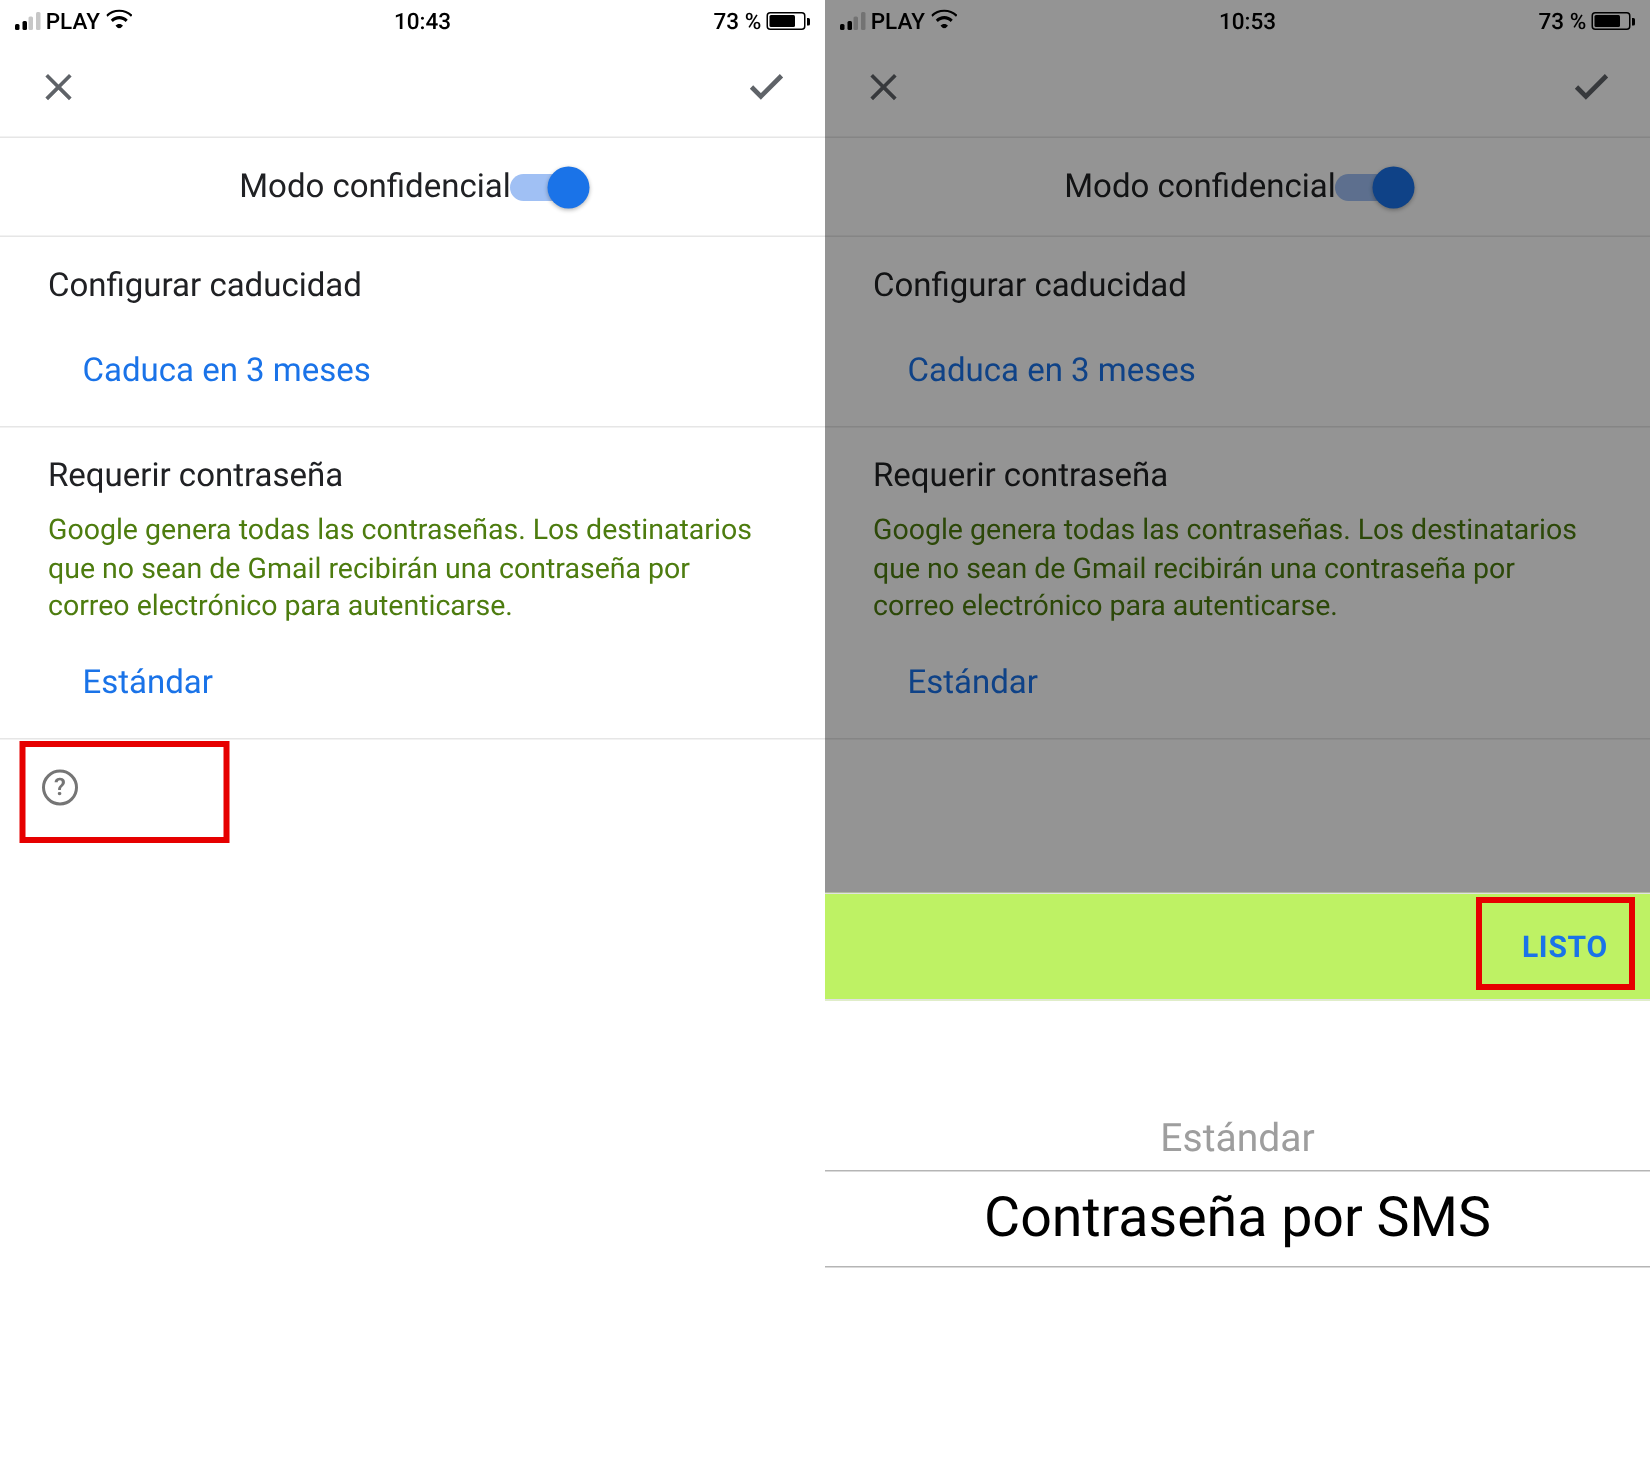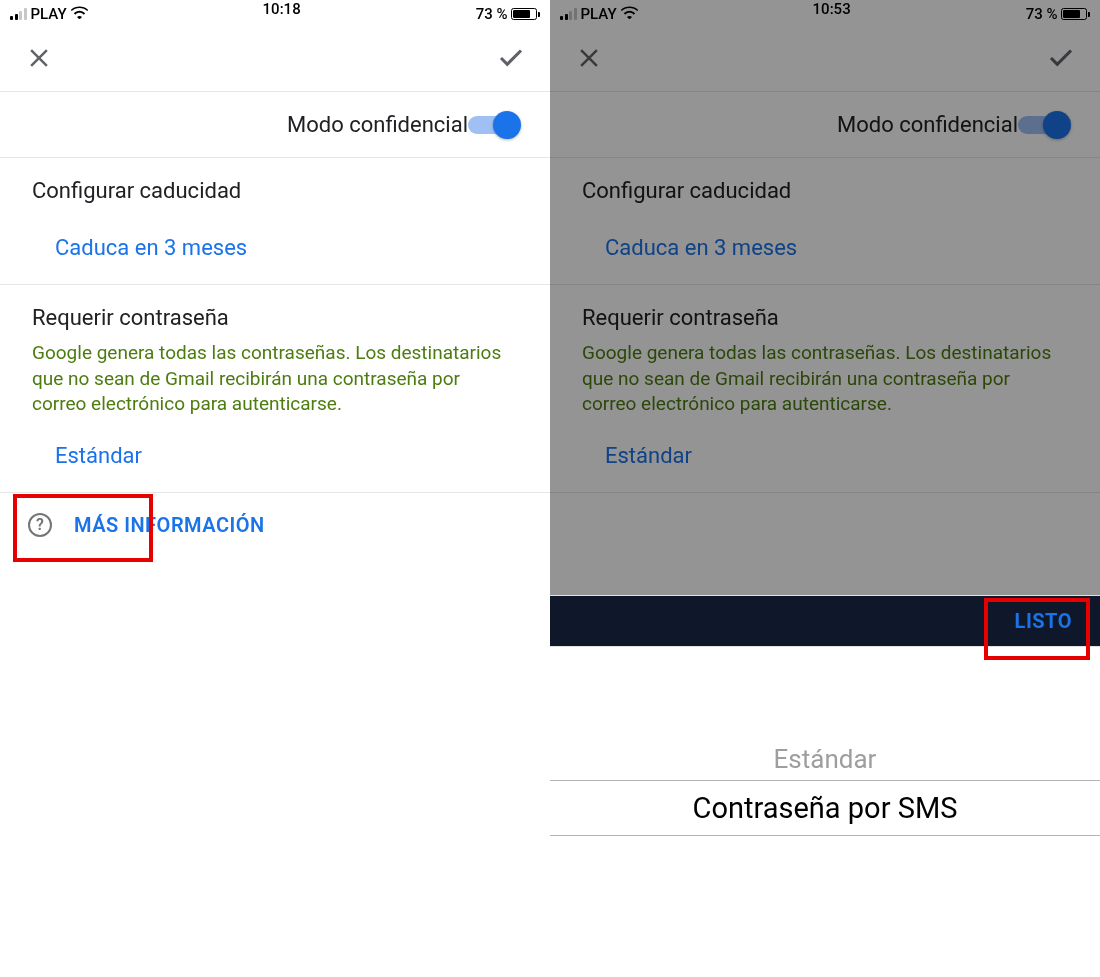--- a/index.html
+++ b/index.html
@@ -25,22 +25,23 @@
       height: 595px;
       background: rgba(0,0,0,0.42);
       z-index: 10;
       pointer-events: none;
     }
 
     
     .status-bar {
       height: 28px;
       display: flex;
+      align-items: center;
       justify-content: space-between;
-      padding: 0 10px;
+      padding: 12px 10px;
       font-size: 15px;
       color: #000;
       font-weight: 500;
     }
     .status-left { display: flex; align-items: center; gap: 4px; }
     .status-right { display: flex; align-items: center; gap: 4px; }
     .signal-bars { display: flex; align-items: flex-end; gap: 1.5px; height: 12px; }
     .bar { width: 3px; background: #c7c7c7; border-radius: 1px; }
     .bar.on { background: #000; }
     .b1 { height: 4px; } .b2 { height: 6px; } .b3 { height: 9px; } .b4 { height: 12px; }
@@ -63,21 +64,21 @@
     .x-icon svg, .check-icon svg { width: 30px; height: 30px; }
 
     
     .row {
       padding: 20px 32px;
       border-bottom: 1px solid #e6e6e6;
     }
     .row.toggle-row {
       display: flex;
       align-items: center;
-      justify-content: flex-end;
+      justify-content: center;
     }
     .row-title {
       font-size: 22px;
       color: #202124;
     }
     .section-title {
       font-size: 22px;
       font-weight: 400;
       color: #202124;
       margin-bottom: 28px;
@@ -148,22 +149,22 @@
       z-index: 20;
       pointer-events: none;
     }
 
     
     .picker-toolbar {
       position: absolute;
       top: 595px;
       left: 0;
       width: 100%;
-      height: 52px;
-      background: #0f172a;
+      height: 72px;
+      background: #bef264;
       display: flex;
       align-items: center;
       justify-content: flex-end;
       padding: 0 22px;
       border-top: 1px solid #e1e1e1;
       border-bottom: 1px solid #e1e1e1;
       z-index: 5;
       text-align: right;
     }
     .listo-btn {
@@ -189,21 +190,21 @@
     }
     .picker-item {
       text-align: center;
       padding: 6px 0;
     }
     .picker-item.faded {
       font-size: 26px;
       color: #9e9e9e;
     }
     .picker-item.selected {
-      font-size: 29px;
+      font-size: 37px;
       color: #000;
       padding: 10px 0;
     }
 
   </style>
 </head>
 <body>
 
 <div class="screen left">
 
@@ -215,21 +216,21 @@
           <div class="bar b3"></div>
           <div class="bar b4"></div>
       </div>
       <span>PLAY</span>
       <span>
         <svg class="wifi-icon" viewBox="0 0 24 18">
             <path fill="#000" d="M12 18c-.7 0-1.3-.3-1.8-.8L8.5 15.5c.9-1 2.1-1.5 3.5-1.5s2.6.5 3.5 1.5l-1.7 1.7c-.5.5-1.1.8-1.8.8zm-6-6l-2-2C6.3 7.7 9 6.5 12 6.5s5.7 1.2 8 3.5l-2 2c-1.7-1.7-3.7-2.5-6-2.5s-4.3.8-6 2.5zM1 7L-.5 5.5C2.8 2.2 7.1.5 12 .5s9.2 1.7 12.5 5L23 7c-3-3-6.7-4.5-11-4.5S4 4 1 7z"></path>
           </svg>
       </span>
     </div>
-    <span>10:18</span>
+    <span>10:43</span>
     <div class="status-right">
       <span>73 %</span>
       <span class="battery-wrap">
         <span class="battery-body">
             <span class="battery-fill"></span>
           </span>
           <span class="battery-tip"></span>
       </span>
     </div>
   </div>
@@ -260,21 +261,20 @@
   </div>
 
   <div class="row">
     <div class="section-title tight">Requerir contraseña</div>
     <div class="body-text">Google genera todas las contraseñas. Los destinatarios que no sean de Gmail recibirán una contraseña por correo electrónico para autenticarse.</div>
     <span class="link-text">Estándar</span>
   </div>
 
   <div class="info-row">
     <span class="qmark">?</span>
-    <span class="more-info">MÁS INFORMACIÓN</span>
   </div>
 
   <div class="highlight-box" style="top:494px;left:13px;width:140px;height:68px;"></div>
 </div>
 
 <div class="screen right">
 
   <div class="status-bar">
     <div class="status-left">
       <div class="signal-bars">

